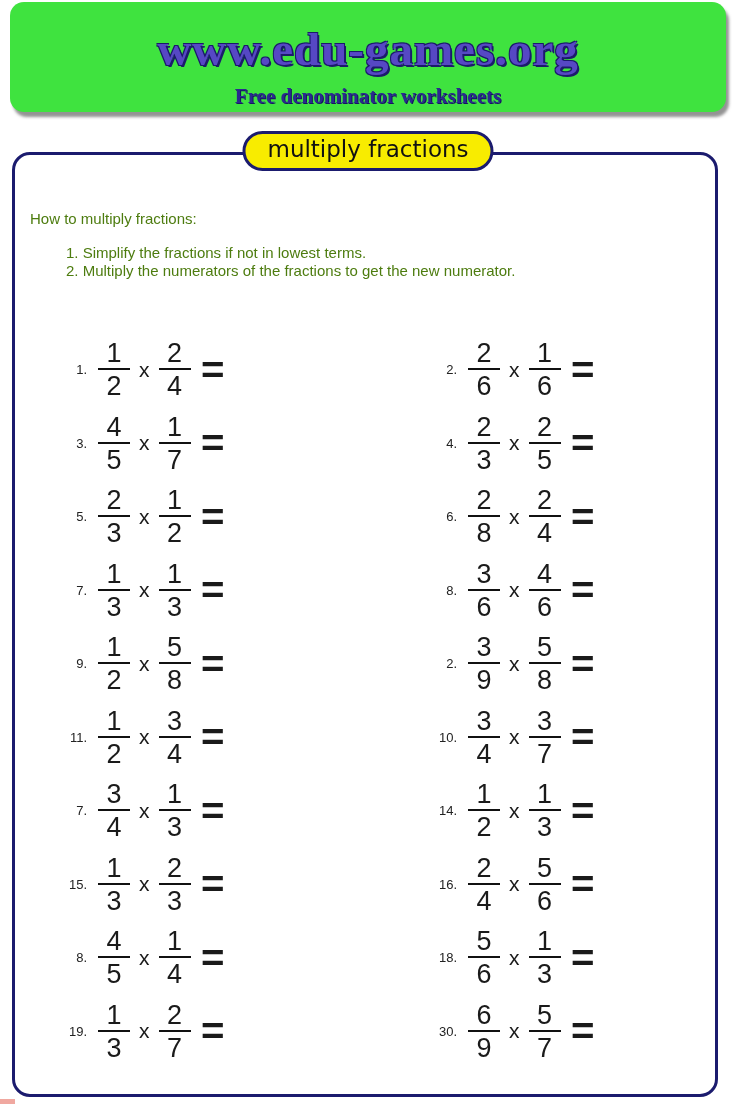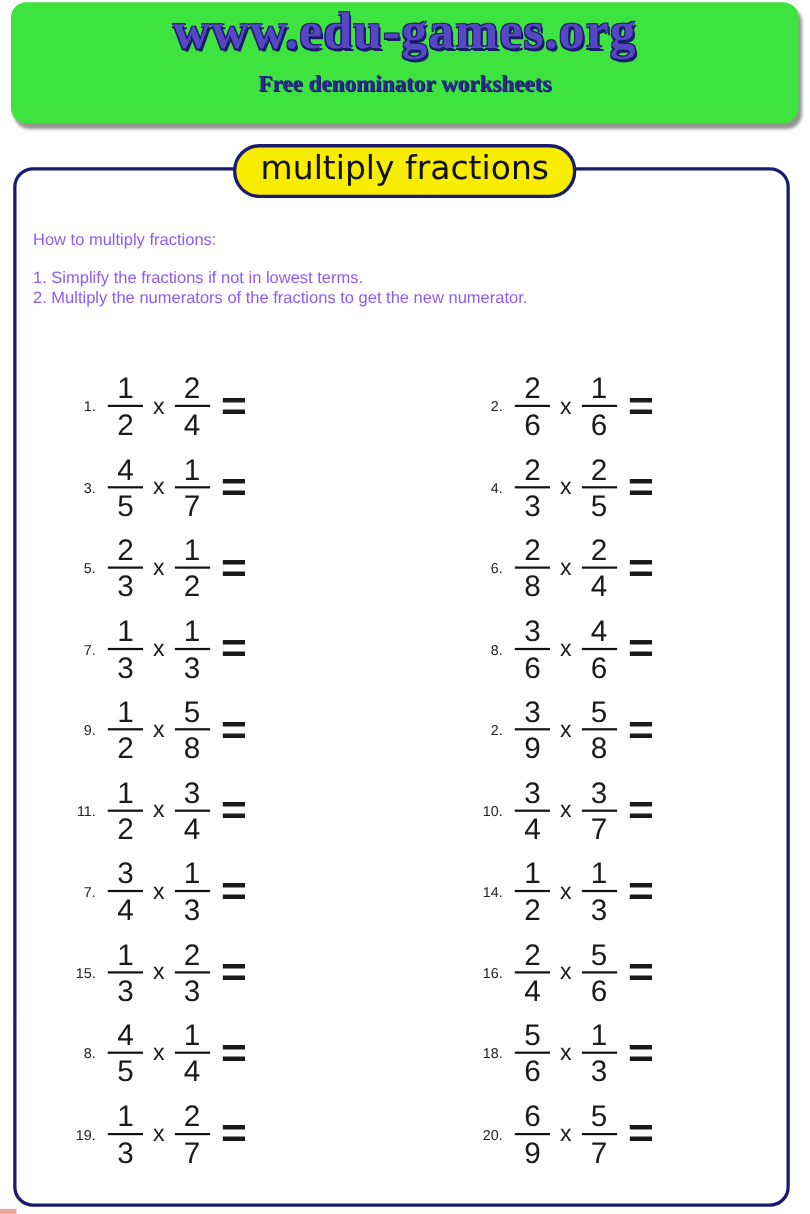--- a/index.html
+++ b/index.html
@@ -15,21 +15,21 @@
   .banner {
     position: absolute;
     left: 10px; top: 2px;
     width: 716px; height: 110px;
     background: #3fe33f;
     border-radius: 14px;
     box-shadow: 3px 5px 3px rgba(120,120,120,0.8);
     text-align: center;
   }
   .site-title {
-    margin-top: 0;
+    margin-top: 20px;
     font-family: "Liberation Serif", serif;
     font-weight: bold;
     font-size: 47px;
     letter-spacing: 1px;
     color: #5648c4;
     text-shadow:
       2px 2px 0 #1b1b6b,
       -1px -1px 0 #1b1b6b,
       1px -1px 0 #1b1b6b,
       -1px 1px 0 #1b1b6b;
@@ -46,46 +46,47 @@
   
   .title-pill {
     position: absolute;
     left: 50%; top: 131px;
     transform: translateX(-50%);
     background: #f8ec00;
     border: 3px solid #1b1b6e;
     border-radius: 24px;
     padding: 2px 22px 6px 22px;
     font-family: "DejaVu Sans", sans-serif;
-    font-size: 30px;
+    font-size: 23px;
     color: #111111;
     white-space: nowrap;
     z-index: 3;
   }
 
   
   .main-box {
     position: absolute;
     left: 12px; top: 152px;
     width: 706px; height: 945px;
     border: 3px solid #1b1b6e;
     border-radius: 18px;
     background: #ffffff;
     z-index: 1;
   }
 
   .instructions {
     position: absolute;
     left: 15px; top: 55px;
     font-size: 15px;
-    color: #8b5cf6;
+    color: #4d7c0f;
   }
   .instructions .steps {
     margin-top: 17px;
     line-height: 18px;
+    margin-left: 36px;
   }
 
   
   .problems {
     position: absolute;
     left: 44px; top: 178px;
     width: 650px;
     display: grid;
     grid-template-columns: 370px 1fr;
     grid-auto-rows: 73.5px;
@@ -411,21 +412,21 @@
     </span>
     <span class="op">x</span>
     <span class="frac">
       <span class="fnum">2</span>
       <span class="fden">7</span>
     </span>
     <span class="eq">=</span>
   </div>
 
   <div class="problem">
-    <span class="pnum">20.</span>
+    <span class="pnum">30.</span>
     <span class="frac">
       <span class="fnum">6</span>
       <span class="fden">9</span>
     </span>
     <span class="op">x</span>
     <span class="frac">
       <span class="fnum">5</span>
       <span class="fden">7</span>
     </span>
     <span class="eq">=</span>

